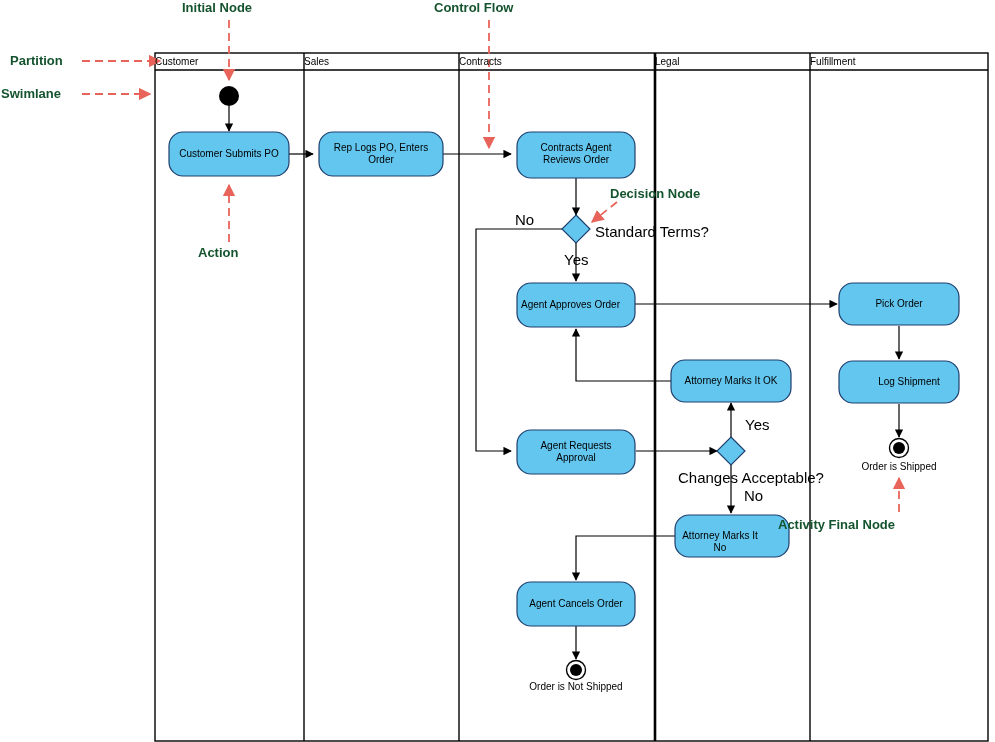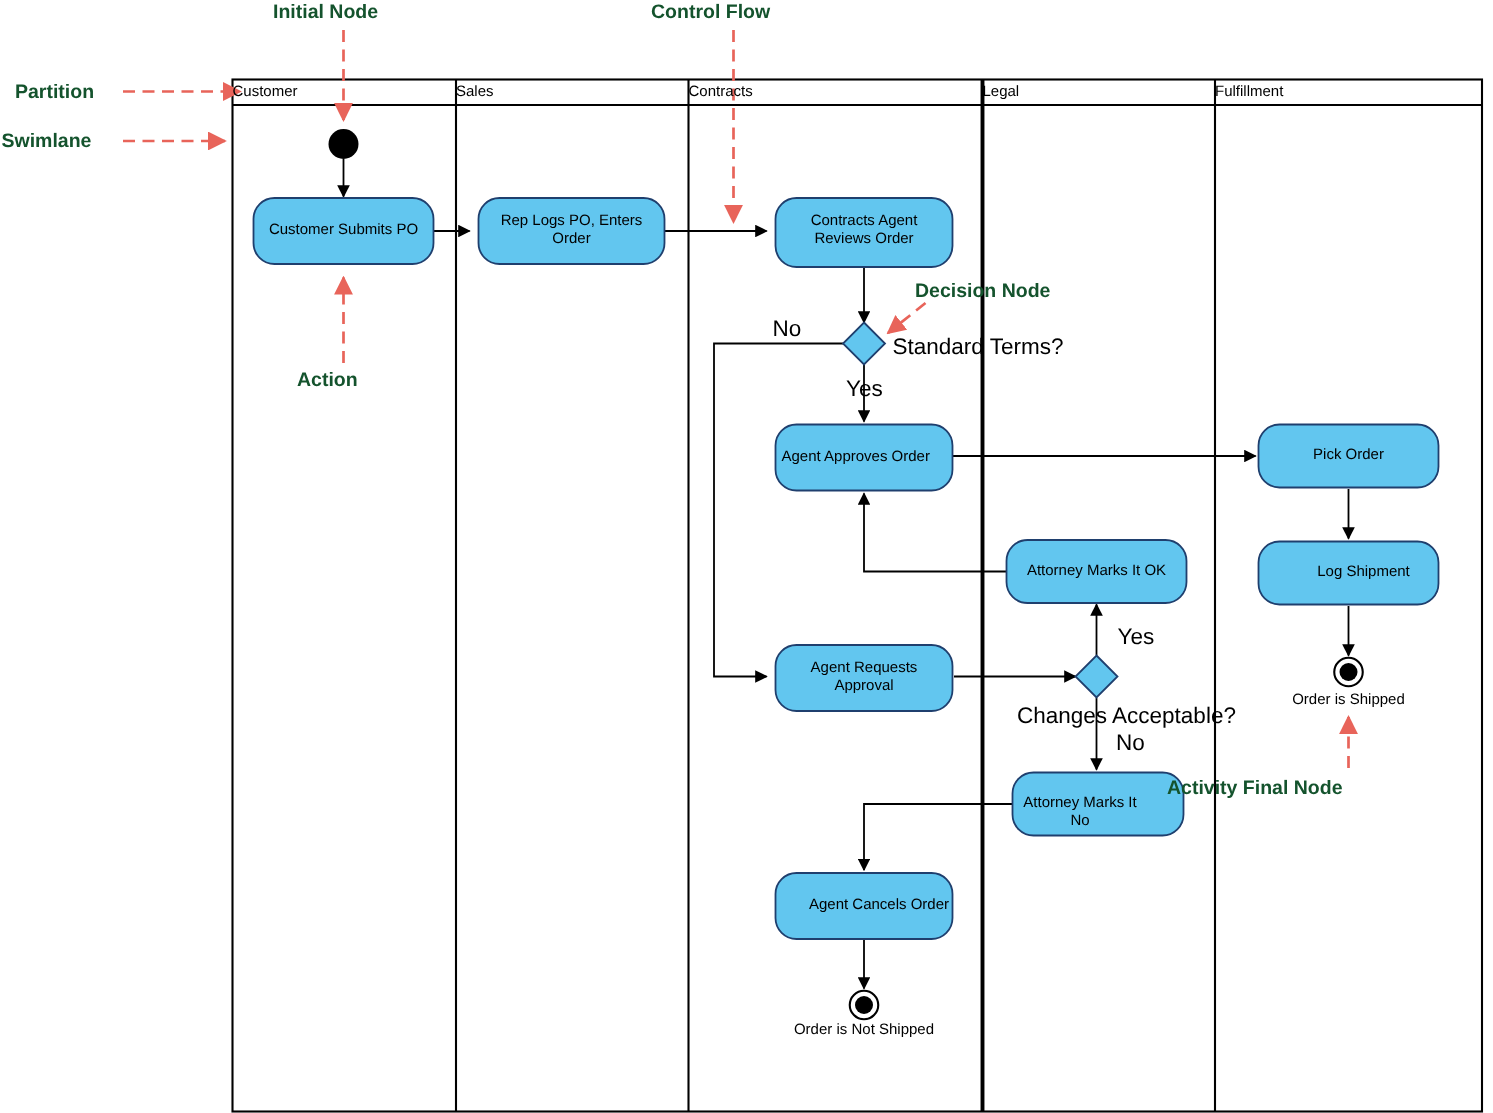--- a/index.html
+++ b/index.html
@@ -159,21 +159,21 @@
 <div class="lane-title" style="left:304px; top:56px; width:155px;">Sales</div>
 <div class="lane-title" style="left:459px; top:56px; width:196px;">Contracts</div>
 <div class="lane-title" style="left:655px; top:56px; width:155px;">Legal</div>
 <div class="lane-title" style="left:810px; top:56px; width:174px;">Fulfillment</div>
 
 <div class="node-label" style="left:169px; top:148px; width:120px;">Customer Submits PO</div>
 <div class="node-label" style="left:324px; top:142px; width:114px;">Rep Logs PO, Enters Order</div>
 <div class="node-label" style="left:522px; top:142px; width:108px;">Contracts Agent Reviews Order</div>
 <div class="node-label" style="left:517px; top:299px; width:107px;">Agent Approves Order</div>
 <div class="node-label" style="left:522px; top:440px; width:108px;">Agent Requests Approval</div>
-<div class="node-label" style="left:517px; top:598px; width:118px;padding-left:10px;">Agent Cancels Order</div>
+<div class="node-label" style="left:517px; top:598px; width:118px;">Agent Cancels Order</div>
 <div class="node-label" style="left:671px; top:375px; width:120px;">Attorney Marks It OK</div>
 <div class="node-label" style="left:675px; top:530px; width:90px;">Attorney Marks It No</div>
 <div class="node-label" style="left:839px; top:298px; width:120px;">Pick Order</div>
 <div class="node-label" style="left:839px; top:376px; width:140px;">Log Shipment</div>
 
 <div class="edge-label" style="left:595px; top:223px;">Standard Terms?</div>
 <div class="edge-label" style="left:678px; top:469px;">Changes Acceptable?</div>
 
 <div class="edge-label" style="left:515px; top:211px;">No</div>
 <div class="edge-label" style="left:564px; top:251px;">Yes</div>

